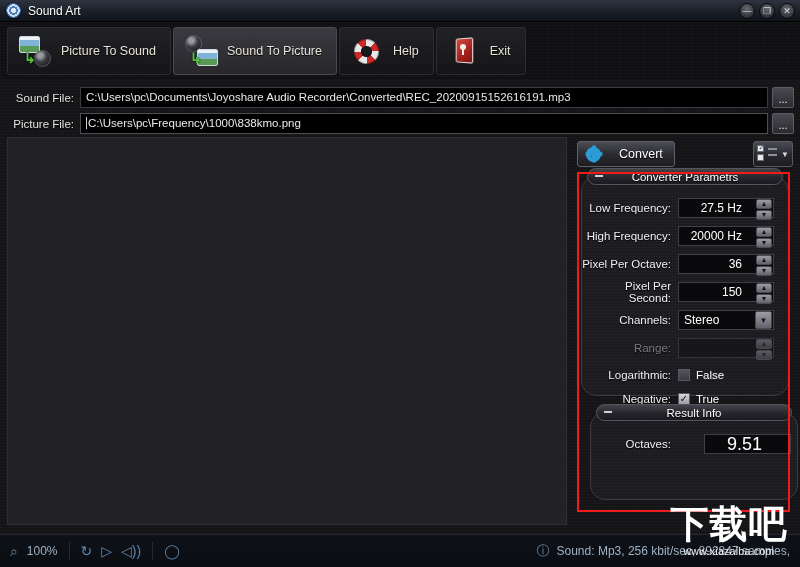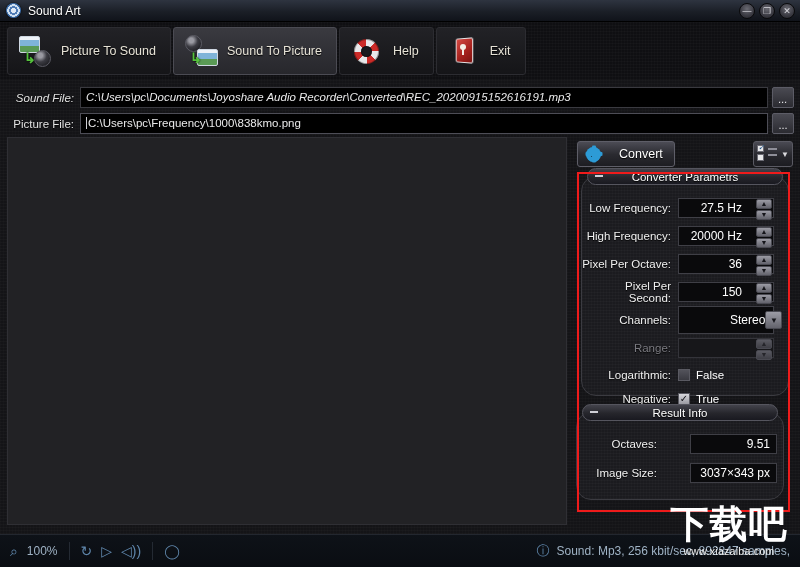--- a/index.html
+++ b/index.html
@@ -104,21 +104,21 @@
   }
   .ico.exit .knob:after {
     content: ''; position: absolute; left: 2px; top: 5px; width: 2px; height: 6px; background: #f4eee6;
   }
 
   
   .filerow {
     position: absolute; left: 0; width: 800px; height: 25px;
     display: flex; align-items: center;
   }
-  .filerow.r1 { top: 85px; font-style: italic; }
+  .filerow.r1 { top: 85px; }
   .filerow.r2 { top: 111px; }
   .filerow .flabel {
     width: 80px; text-align: right; font-size: 11.5px; color: #e2e2e2; padding-right: 6px;
     text-shadow: 0 1px 1px #000;
   }
   .filerow .finput {
     flex: 1 1 auto; height: 21px; background: #000; border: 1px solid #3a3a40;
     color: #e9e9ea; font-size: 11.5px; line-height: 19px; padding: 0 5px;
     white-space: nowrap; overflow: hidden; text-overflow: clip;
   }
@@ -200,21 +200,21 @@
     position: absolute; left: 5px; top: -9px; width: 196px; height: 17px;
     background: linear-gradient(180deg, #43434b 0%, #26262c 55%, #191920 100%);
     border: 1px solid #55555e; border-radius: 9px;
     display: flex; align-items: center; justify-content: center;
     color: #ffffff; font-size: 11.5px; text-shadow: 0 1px 1px #000;
   }
   .group .gtitle .minus {
     position: absolute; left: 7px; top: 6px; width: 8px; height: 2px; background: #cfcfd6;
   }
   .g-params { left: 581px; top: 176px; height: 220px; }
-  .g-result { left: 576px; top: 412px; height: 88px; }
+  .g-result { left: 590px; top: 412px; height: 88px; }
 
   .prow { display: flex; align-items: center; height: 22px; margin-bottom: 6px; }
   .prow .plabel {
     width: 96px; text-align: right; padding-right: 7px;
     font-size: 11.5px; color: #f0f0f0; text-shadow: 0 1px 1px #000;
   }
   .prow .plabel.dim { color: #7a7a80; }
   .spin {
     position: relative; width: 96px; height: 20px; background: #0a0a0c;
     border: 1px solid #3f3f46; display: flex; align-items: center;
@@ -229,22 +229,22 @@
   }
   .spin .arrows span {
     flex: 1 1 auto; background: linear-gradient(180deg, #9b9ba4 0%, #63636c 100%);
     border: 1px solid #4a4a52; border-radius: 2px;
     font-size: 7px; line-height: 8px; text-align: center; color: #15151a;
   }
   .spin.dis { background: #17171a; border-color: #34343a; }
   .spin.dis .arrows span { background: linear-gradient(180deg, #5a5a62 0%, #3e3e45 100%); color: #25252a; }
 
   .combo {
-    position: relative; width: 96px; height: 28px; background: #0a0a0c;
-    border: 1px solid #3f3f46; display: flex; align-items: center; cursor: pointer; padding-left: 46px;
+    position: relative; width: 96px; height: 20px; background: #0a0a0c;
+    border: 1px solid #3f3f46; display: flex; align-items: center; cursor: pointer;
   }
   .combo .cval { flex: 1 1 auto; padding-left: 5px; font-size: 12px; color: #ffffff; }
   .combo .cbtn {
     width: 17px; height: 18px; margin-right: 1px; flex: 0 0 auto;
     background: linear-gradient(180deg, #9b9ba4 0%, #63636c 100%);
     border: 1px solid #4a4a52; border-radius: 2px;
     font-size: 8px; line-height: 18px; text-align: center; color: #15151a;
   }
 
   .crow { display: flex; align-items: center; height: 20px; margin-bottom: 4px; }
@@ -255,21 +255,21 @@
     border: 1px solid #5a5a62;
     font-size: 10px; line-height: 10px; text-align: center; color: #101014;
   }
   .chk.off { background: linear-gradient(180deg,#53535b 0%, #3a3a41 100%); color: transparent; }
   .crow .cv { font-size: 11.5px; color: #ffffff; margin-left: 6px; }
 
   .rrow { display: flex; align-items: center; height: 22px; margin-bottom: 7px; gap: 26px; }
   .rrow .rlabel { width: 96px; text-align: right; padding-right: 7px; font-size: 11.5px; color: #f0f0f0; text-shadow: 0 1px 1px #000; }
   .rfield {
     width: 96px; height: 20px; background: #0a0a0c; border: 1px solid #3f3f46;
-    text-align: right; padding-right: 6px; font-size: 12px; color: #ffffff; line-height: 18px;
+    text-align: center; padding-right: 6px; font-size: 18px; color: #ffffff; line-height: 18px;
   }
 
   
   .statusbar {
     position: absolute; left: 0; bottom: 0; width: 800px; height: 33px;
     background: linear-gradient(180deg, #0e1218 0%, #0a0d12 100%);
     border-top: 1px solid #23272f;
     display: flex; align-items: center; padding: 0 10px;
     color: #7f97ad; font-size: 12px;
   }
@@ -467,24 +467,20 @@
   <div class="group g-result">
     <div class="gtitle">
       <span class="minus"></span>
       <span>Result Info</span>
     </div>
     <div style="padding:20px 6px 0 0;">
       <div class="rrow">
         <div class="rlabel">Octaves:</div>
         <div class="rfield">9.51</div>
       </div>
-      <div class="rrow">
-        <div class="rlabel">Image Size:</div>
-        <div class="rfield">3037×343 px</div>
-      </div>
     </div>
   </div>
 
   <div class="statusbar">
     <div class="sb-grp">
       <span class="sb-ico">⌕</span>
       <span class="sb-zoom">100%</span>
     </div>
     <div class="sb-sep"></div>
     <div class="sb-grp">

